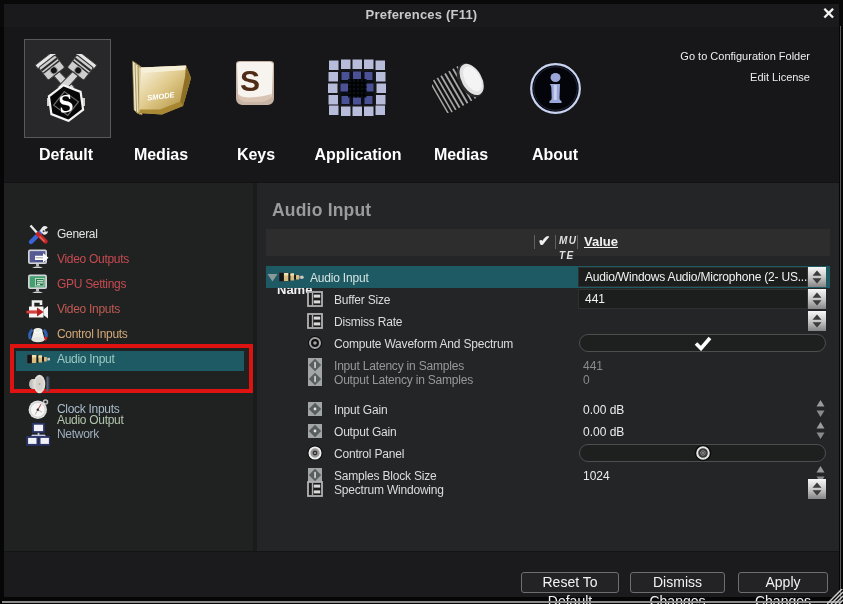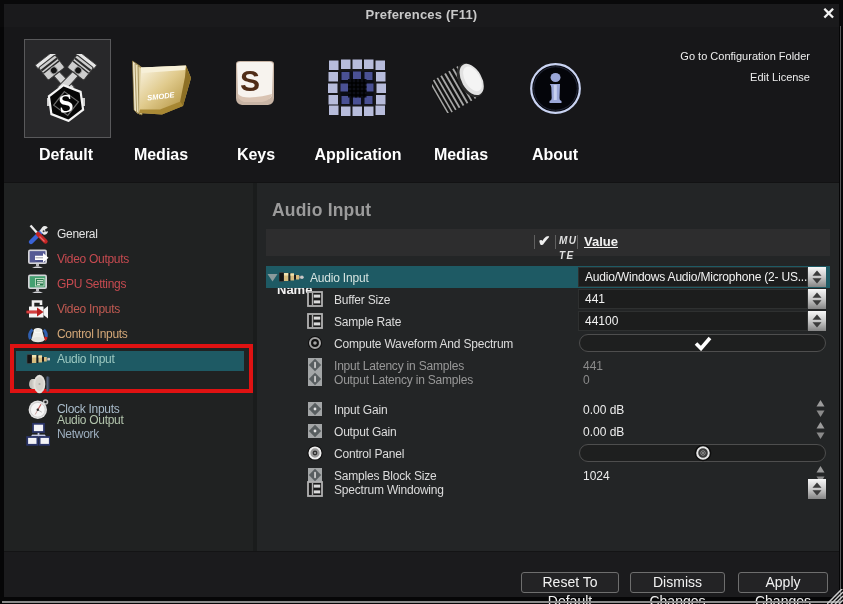--- a/index.html
+++ b/index.html
@@ -354,22 +354,21 @@
     </svg>
 </div>
 
 <div class="row" style="top:310px;">
   <svg class="ricon">
       <rect x="1" y="1" width="14" height="14" fill="#1c1c1c" stroke="#b2b2b2" stroke-width="1.8"></rect>
       <line x1="5.5" y1="2" x2="5.5" y2="14" stroke="#b2b2b2" stroke-width="1.4"></line>
       <rect x="6.8" y="3.6" width="6.4" height="3" fill="#dadada"></rect>
       <rect x="6.8" y="9.4" width="6.4" height="3" fill="#dadada"></rect>
     </svg>
-  <div class="rname" style="left:68px;">Sample Rate</div>
-  <div class="vbox">44100</div>
+  <div class="rname" style="left:68px;">Dismiss Rate</div>
   <svg class="spinner">
       <rect x="0" y="0" width="18" height="20" fill="url(#sg)"></rect>
       <polygon points="9,3.5 4.5,8.8 13.5,8.8" fill="#3b3b3b"></polygon>
       <polygon points="4.5,11.2 13.5,11.2 9,16.5" fill="#3b3b3b"></polygon>
     </svg>
 </div>
 
 <div class="row" style="top:332px;">
   <svg class="ricon">
       <circle cx="8" cy="8" r="7" fill="#0e0e0e"></circle>

